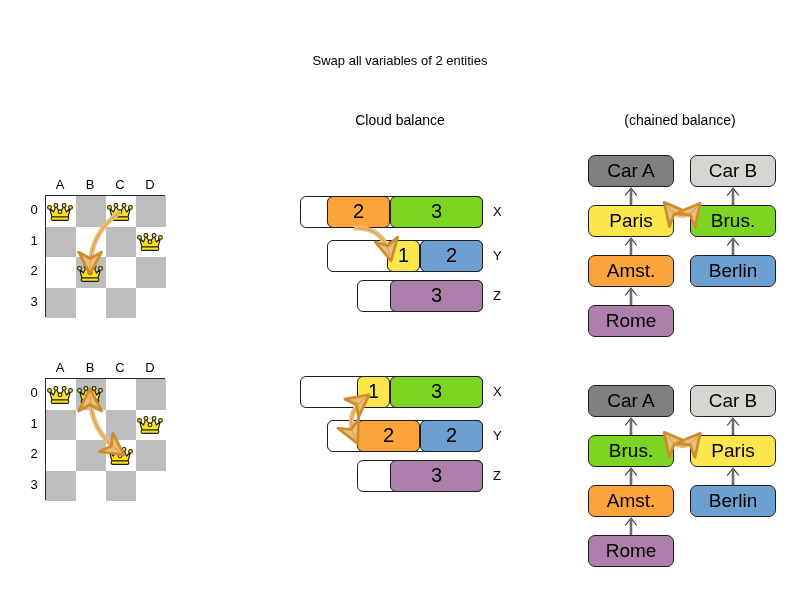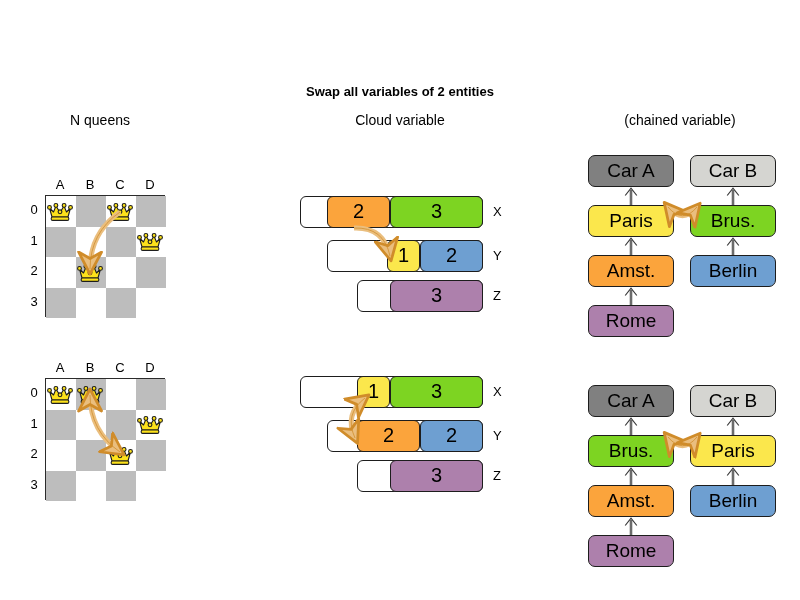--- a/index.html
+++ b/index.html
@@ -9,22 +9,22 @@
     color:#000;overflow:hidden;position:relative;
   }
   .root{position:relative;width:800px;height:600px;}
 
   
   #title{
     position:absolute;left:0;top:24px;width:800px;text-align:center;
     font-size:38px;font-weight:400;letter-spacing:0px;line-height:44px;
   }
   #subtitle{
-    position:absolute;left:0;top:84px;width:800px;text-align:center;
-    font-size:13px;font-weight:700;
+    position:absolute;left:0;top:53px;width:800px;text-align:center;
+    font-size:13px;font-weight:400;
   }
 
   
   .col-head{
     position:absolute;text-align:center;font-size:14px;line-height:20px;
   }
   #head-nqueens{left:0px;top:110px;width:200px;}
   #head-cloud{left:300px;top:110px;width:200px;}
   #head-vrp{left:580px;top:110px;width:200px;}
 
@@ -75,24 +75,23 @@
   }
   .vrp-arrow{position:absolute;pointer-events:none;}
 </style>
 </head>
 <body>
 
 <div class="root">
 
   <div id="subtitle">Swap all variables of 2 entities</div>
 
-  <div class="col-head" id="head-nqueens">N queens</div>
-  <div class="col-head" id="head-cloud">Cloud variable</div>
+  <div class="col-head" id="head-cloud">Cloud balance</div>
   <div class="col-head" id="head-vrp">
-    <div>(chained variable)</div>
+    <div>(chained balance)</div>
   </div>
 
   <div class="board-wrap" id="board-before" style="left:30px;top:180px;width:170px;height:160px;">
       <div class="board">
         <div class="cell light" style="left: 0px; top: 0px;"></div>
         <div class="cell dark" style="left: 30px; top: 0px;"></div>
         <div class="cell light" style="left: 60px; top: 0px;"></div>
         <div class="cell dark" style="left: 90px; top: 0px;"></div>
         <div class="cell dark" style="left: 0px; top: 30.5px;"></div>
         <div class="cell light" style="left: 30px; top: 30.5px;"></div>

